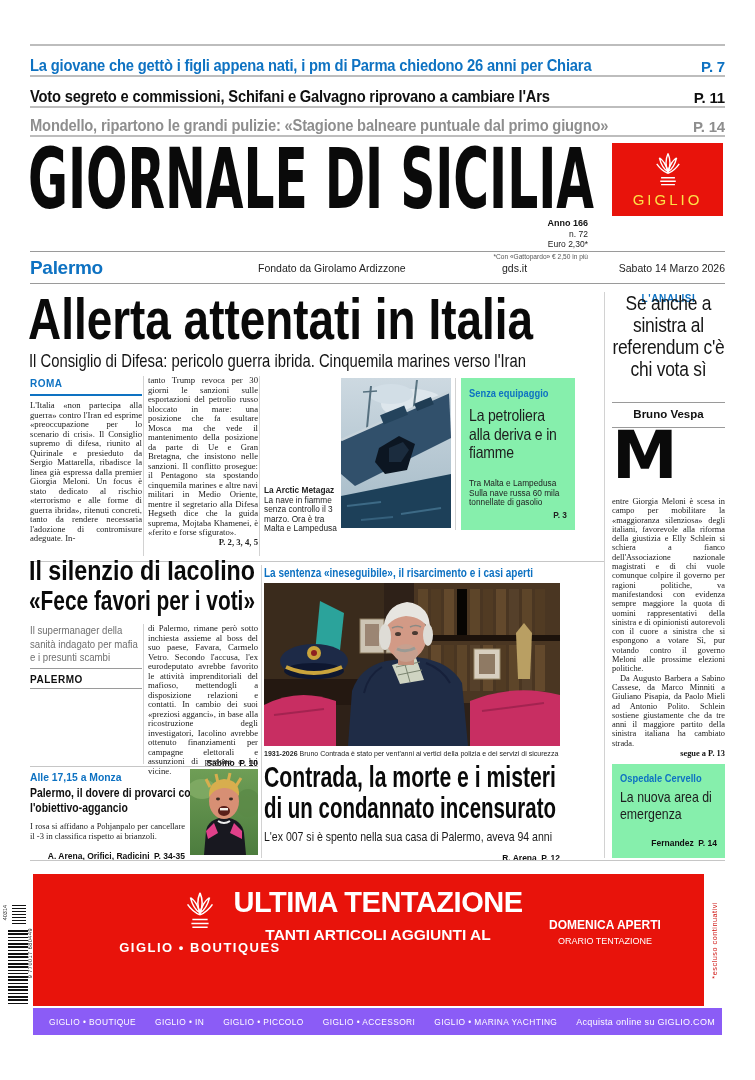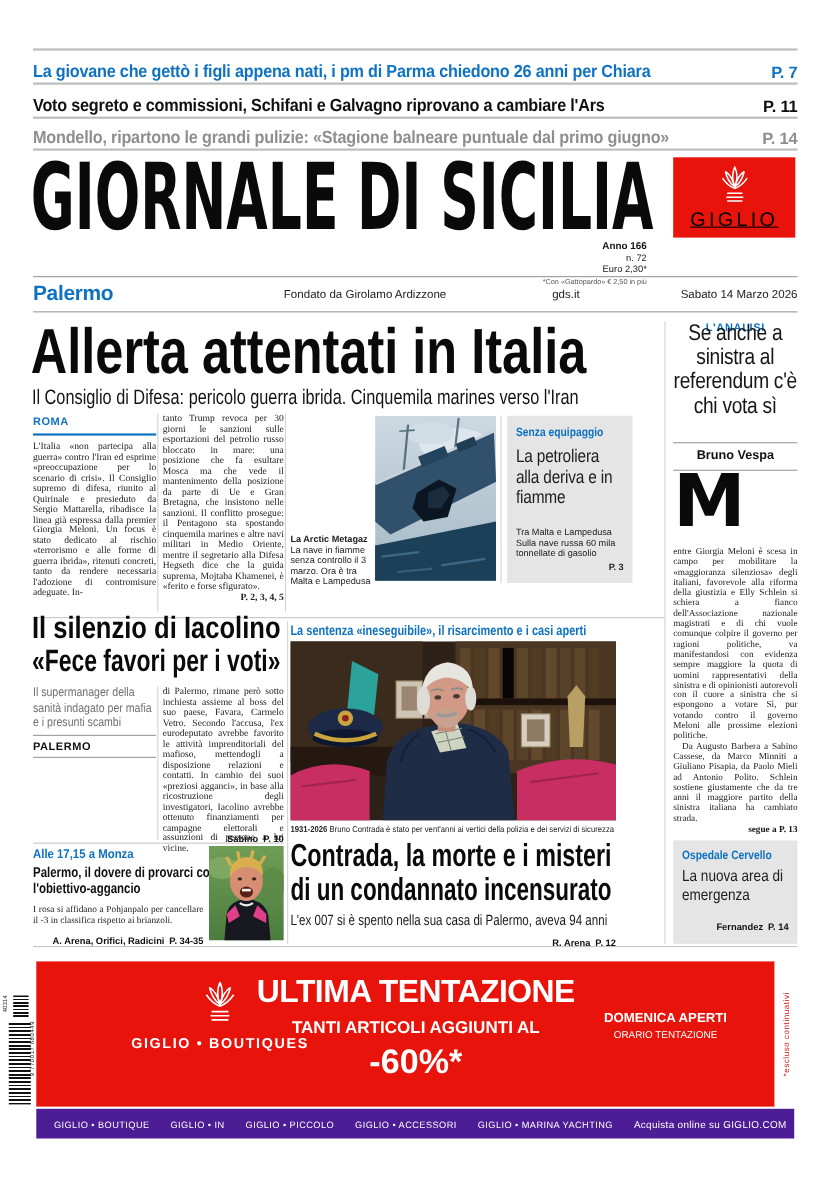--- a/index.html
+++ b/index.html
@@ -24,40 +24,40 @@
   .topnews { position:absolute; left:30px; top:44px; width:695px; }
   .toprow { display:flex; align-items:flex-end; justify-content:space-between;
             height:31px; border-top:2px solid #bdbdbd; font-weight:bold; font-size:16px; letter-spacing:-.2px; }
   .topnews .toprow:last-child { border-bottom:2px solid #bdbdbd; }
   .toprow .pref { font-size:15px; margin-left:12px; white-space:nowrap; }
   .t-blue { color:#0e72c2; } .t-black { color:#0f0f0f; } .t-gray { color:#8e8e8e; }
 
   
   .logo-box { position:absolute; left:612px; top:143px; width:111px; height:73px; background:#e8130b;
               display:flex; flex-direction:column; align-items:center; justify-content:center; }
-  .logo-box .logo-word { color:#000000; font-size:18px; letter-spacing:3px; margin-top:2px;text-decoration:underline; }
+  .logo-box .logo-word { color:#fde047; font-size:15px; letter-spacing:3px; margin-top:2px; }
   .edition { position:absolute; left:430px; top:218px; width:158px; text-align:right; line-height:10.5px; }
   .edition .e1 { font-weight:bold; font-size:9px; }
   .edition .e2 { font-size:8.5px; color:#222; }
   .edition .e3 { font-size:8.5px; color:#222; }
   .edition .e4 { font-size:6.6px; color:#555; margin-top:2px; }
 
   
   .dateline { position:absolute; left:30px; top:251px; width:695px; height:33px;
               border-top:1px solid #9a9a9a; border-bottom:1px solid #9a9a9a; }
   .dateline .city { position:absolute; left:0; top:5px; font-size:19px; font-weight:bold; color:#0e72c2; letter-spacing:-.3px; }
   .dateline .founded { position:absolute; left:228px; top:10px; font-size:10.5px; color:#222; }
   .dateline .site { position:absolute; left:472px; top:10px; font-size:10.5px; color:#222; }
   .dateline .date { position:absolute; right:0; top:10px; font-size:10.5px; color:#222; }
 
   .kicker-sm { font-size:10px; font-weight:bold; letter-spacing:.5px; }
   .body-txt { font-family:"Liberation Serif", serif; font-size:8.7px; line-height:9.5px; color:#1a1a1a; text-align:justify; }
   .pages-ref { font-family:"Liberation Serif", serif; font-size:8.7px; font-weight:bold; text-align:right; color:#222; }
 
-  .gbox { position:absolute; background:#e5e5e5; }
+  .gbox { position:absolute; background:#86efac; }
   .gbox .bk { font-size:11px; font-weight:bold; color:#0e72c2; }
   .gbox .bh { font-size:16.5px; line-height:18.5px; color:#1d1d1d; letter-spacing:-.2px; margin-top:7px; }
 
   .cap { font-size:8.3px; line-height:9.6px; color:#222; }
   .byline { font-size:8.5px; font-weight:bold; color:#111; }
 
   
   .an-label { position:absolute; left:612px; top:293px; width:113px; text-align:center;
               font-size:10px; font-weight:bold; color:#0e72c2; letter-spacing:.6px; }
   .an-head { position:absolute; left:612px; top:292px; width:113px; font-size:20.5px; line-height:22px;
@@ -78,21 +78,21 @@
               font-size:29px; font-weight:bold; letter-spacing:-.5px; }
   .ad-sub { position:absolute; left:200px; top:52px; width:290px; text-align:center; color:#fff;
             font-size:15.5px; font-weight:bold; }
   .ad-disc { position:absolute; left:200px; top:73px; width:290px; text-align:center; color:#fff;
              font-size:31px; font-weight:bold; }
   .ad-right1 { position:absolute; left:497px; top:44px; width:150px; text-align:center; color:#fff; font-size:12px; font-weight:bold; }
   .ad-right2 { position:absolute; left:497px; top:62px; width:150px; text-align:center; color:#fff; font-size:9px; }
   .side-note { position:absolute; left:704px; top:874px; width:20px; height:132px; background:#fff;
                display:flex; align-items:center; justify-content:center; }
   .side-note span { writing-mode:vertical-rl; transform:rotate(180deg); color:#cf1310; font-size:7.3px; letter-spacing:.5px; }
-  .strip { position:absolute; left:33px; top:1008px; width:689px; height:27px; background:#4c1d95;
+  .strip { position:absolute; left:33px; top:1008px; width:689px; height:27px; background:#8b5cf6;
            display:flex; align-items:center; padding:0 16px; color:#fff; }
   .strip .it { font-size:8.4px; letter-spacing:.4px; margin-right:19px; white-space:nowrap; }
   .strip .cta { margin-left:auto; font-size:9px; letter-spacing:.3px; white-space:nowrap; }
 
   
   .barcode { position:absolute; left:8px; top:930px; width:20px; height:74px;
              background:repeating-linear-gradient(180deg, #111 0 1.6px, #fff 1.6px 3.3px); }
   .barcode-sm { position:absolute; left:12px; top:905px; width:14px; height:21px;
              background:repeating-linear-gradient(180deg, #111 0 1.4px, #fff 1.4px 3px); }
   .bc-num { position:absolute; left:27px; top:928px; writing-mode:vertical-rl; transform:rotate(180deg);
@@ -376,21 +376,20 @@
           <path d="M28 8 C26 16 23 21 18 24 C20 17 23 11 28 8"></path>
           <path d="M5 15 C9 21 13 24 18 26"></path>
           <path d="M31 15 C27 21 23 24 18 26"></path>
           <path d="M10 31 H26 M9 35 H27 M10 39 H26"></path>
         </g>
       </svg>
       <div class="brand-word">GIGLIO • BOUTIQUES</div>
     </div>
     <div class="ad-title">ULTIMA TENTAZIONE</div>
     <div class="ad-sub">TANTI ARTICOLI AGGIUNTI AL</div>
-    <div class="ad-disc">-60%*</div>
     <div class="ad-right1">DOMENICA APERTI</div>
     <div class="ad-right2">ORARIO TENTAZIONE</div>
   </div>
   <div class="side-note">
     <span>*escluso continuativi</span>
   </div>
   <div class="strip">
     <span class="it">GIGLIO • BOUTIQUE</span>
     <span class="it">GIGLIO • IN</span>
     <span class="it">GIGLIO • PICCOLO</span>

